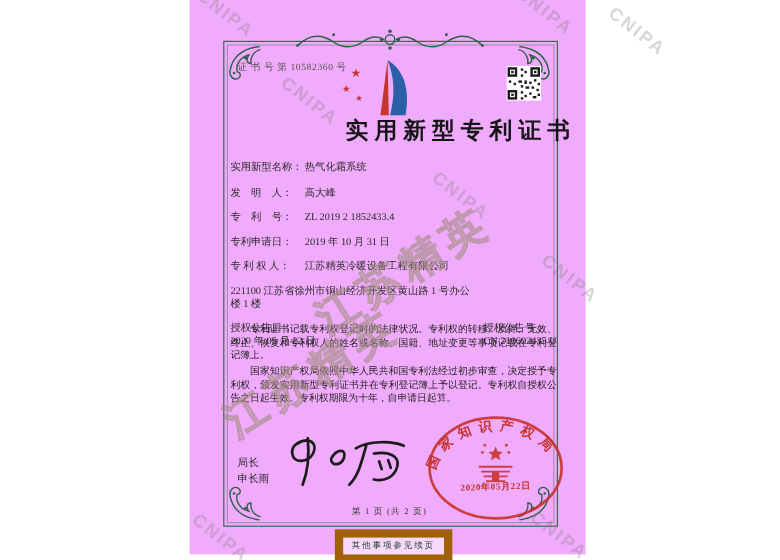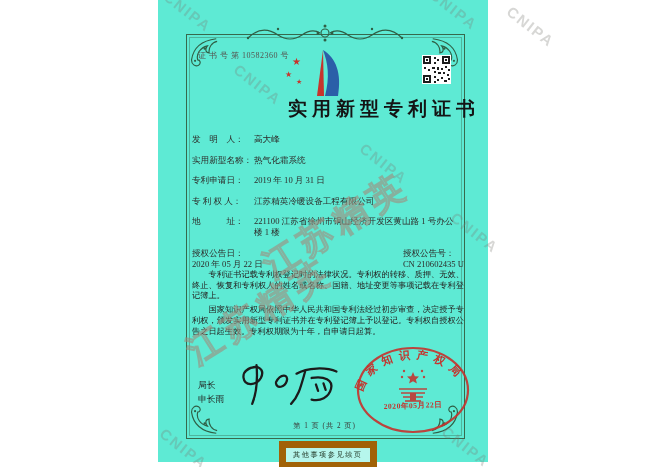--- a/index.html
+++ b/index.html
@@ -1,19 +1,19 @@
 <!DOCTYPE html>
 <html><head>
 <meta charset="utf-8">
 <style>
   html,body{margin:0;padding:0;background:#ffffff;}
   .screen{position:relative;width:650px;height:467px;background:#ffffff;overflow:hidden;
           font-family:"Liberation Serif","DejaVu Serif",serif;}
   
-  .photo{position:absolute;left:158px;top:0;width:330px;height:462px;background:#5eead4;z-index:1;}
+  .photo{position:absolute;left:158px;top:0;width:330px;height:462px;background:#f0abfc;z-index:1;}
   
   .frame{position:absolute;left:28px;top:34px;width:277px;height:403px;border:1.5px solid #37694d;}
   .frame::after{content:"";position:absolute;inset:2px;border:1px solid rgba(55,105,77,.40);}
   .corner{position:absolute;width:30px;height:30px;color:#2f5f45;}
   .c-tl{left:30px;top:37px;}
   .c-tr{left:273px;top:37px;transform:scaleX(-1);}
   .c-bl{left:30px;top:405px;transform:scaleY(-1);}
   .c-br{left:273px;top:405px;transform:scale(-1,-1);}
   .top-orn{position:absolute;left:82px;top:20px;width:170px;height:28px;color:#2f5f45;}
   
@@ -150,37 +150,40 @@
           <rect x="22" y="25" width="3" height="2"></rect>
         <rect x="26" y="23" width="2" height="2"></rect>
           <rect x="12" y="26" width="2" height="2"></rect>
       </g>
     </svg>
 
     <div class="title">实用新型专利证书</div>
 
     <div class="fields">
       <div class="frow">
+        <span class="flabel">实用新型名称：</span>
+        <span class="fvalue">热气化霜系统</span>
+      </div>
+      <div class="frow">
         <span class="flabel">发　明　人：</span>
         <span class="fvalue">高大峰</span>
       </div>
       <div class="frow">
-        <span class="flabel">实用新型名称：</span>
-        <span class="fvalue">热气化霜系统</span>
+        <span class="flabel">专　利　号：</span>
+        <span class="fvalue">ZL 2019 2 1852433.4</span>
       </div>
       <div class="frow">
         <span class="flabel">专利申请日：</span>
         <span class="fvalue">2019 年 10 月 31 日</span>
       </div>
       <div class="frow">
         <span class="flabel">专 利 权 人：</span>
         <span class="fvalue">江苏精英冷暖设备工程有限公司</span>
       </div>
       <div class="frow">
-        <span class="flabel">地　　　址：</span>
         <span class="fvalue">221100 江苏省徐州市铜山经济开发区黄山路 1 号办公楼 1 楼</span>
       </div>
       <div class="grant">
         <span class="gpair">
           <span>授权公告日：</span>
           <span>2020 年 05 月 22 日</span>
         </span>
         <span class="gpair">
           <span>授权公告号：</span>
           <span>CN 210602435 U</span>

